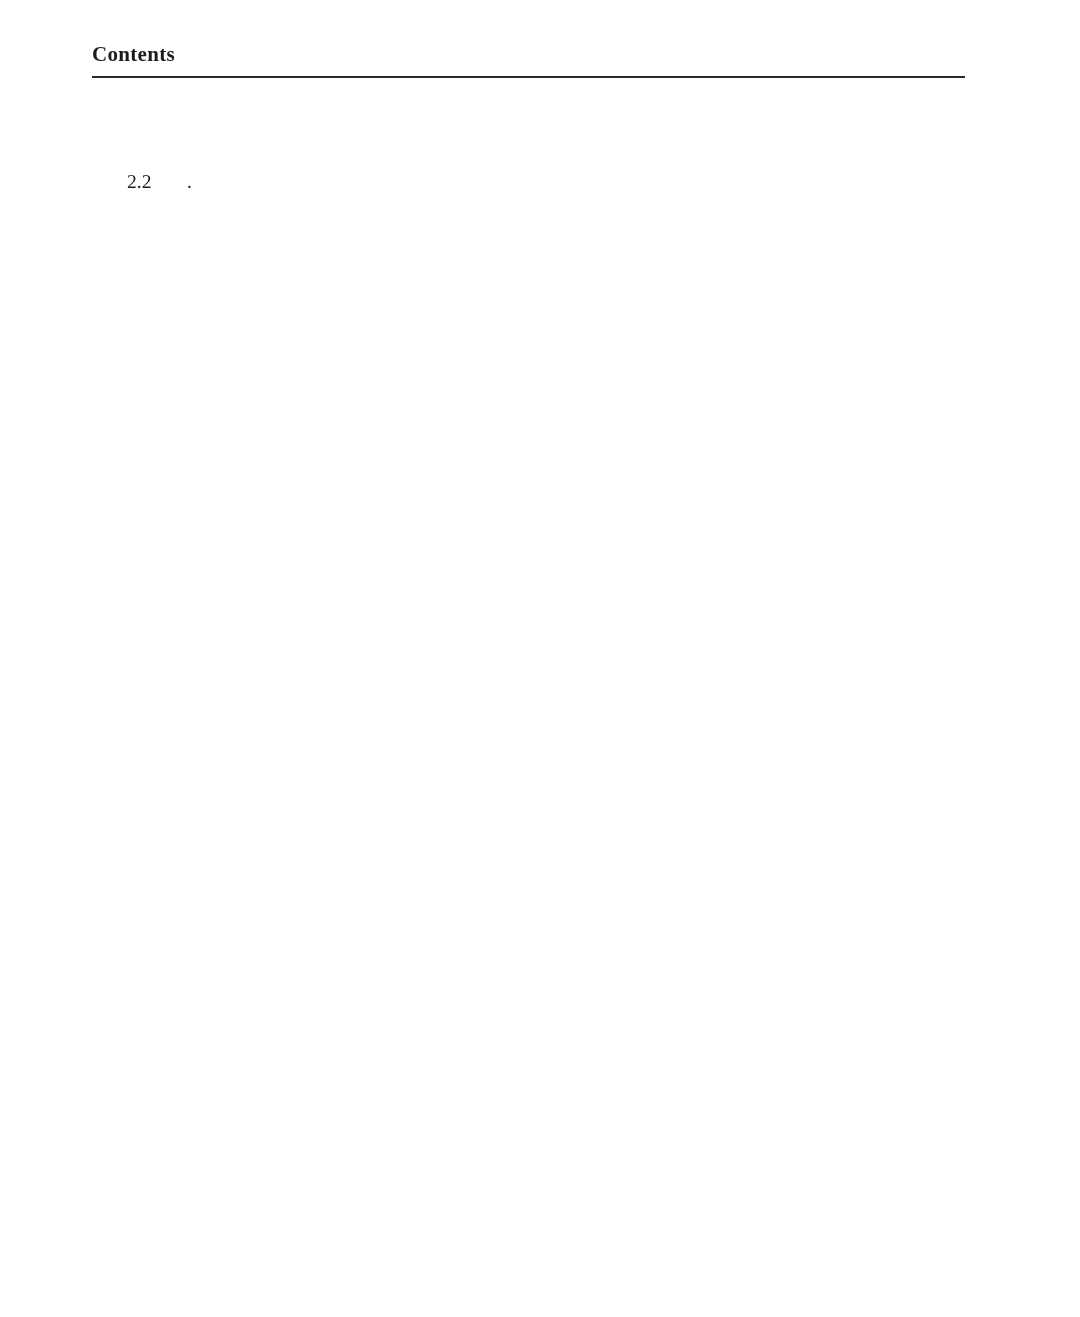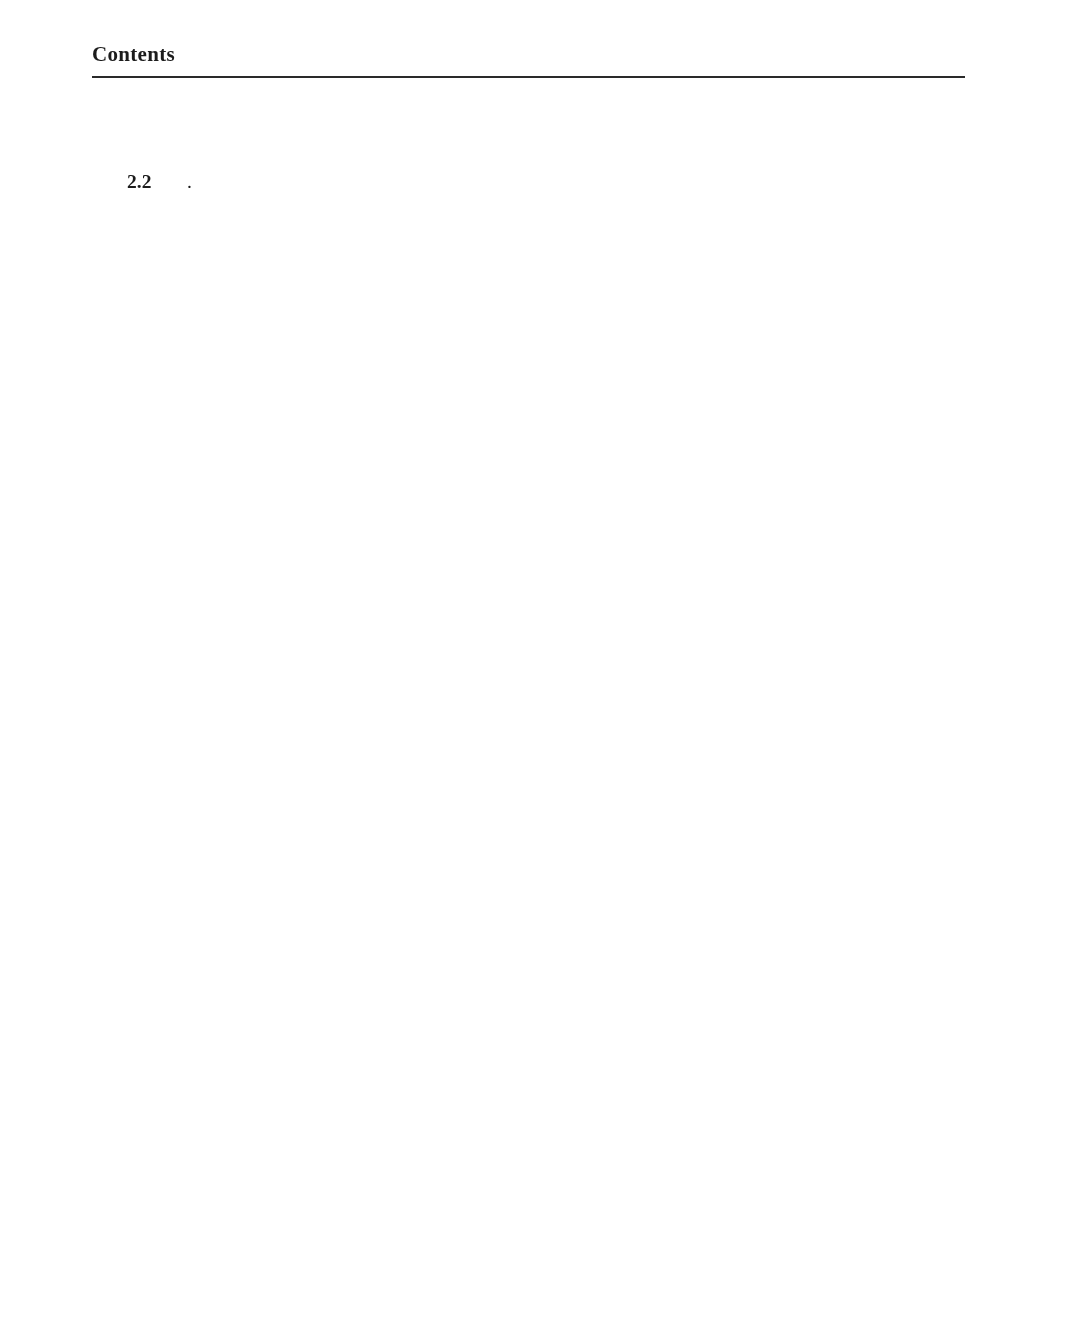--- a/index.html
+++ b/index.html
@@ -35,21 +35,21 @@
     flex: 1 1 0;
     min-width: 0;
     overflow: hidden;
     white-space: nowrap;
     padding: 0 6px 0 10px;
     word-spacing: 8.5px;
   }
   .row .page  { flex: 0 0 auto; min-width: 28px; text-align: right; }
 
   .row.section    { padding-left: 35px; }
-  .row.section .num    { width: 50px; font-weight: bold; }
+  .row.section .num    { width: 50px; }
 </style>
 </head>
 <body>
 
 <div class="page">
   <div class="running-header">
     <span>Contents</span>
   </div>
   <div class="toc">
       <div class="row section">

